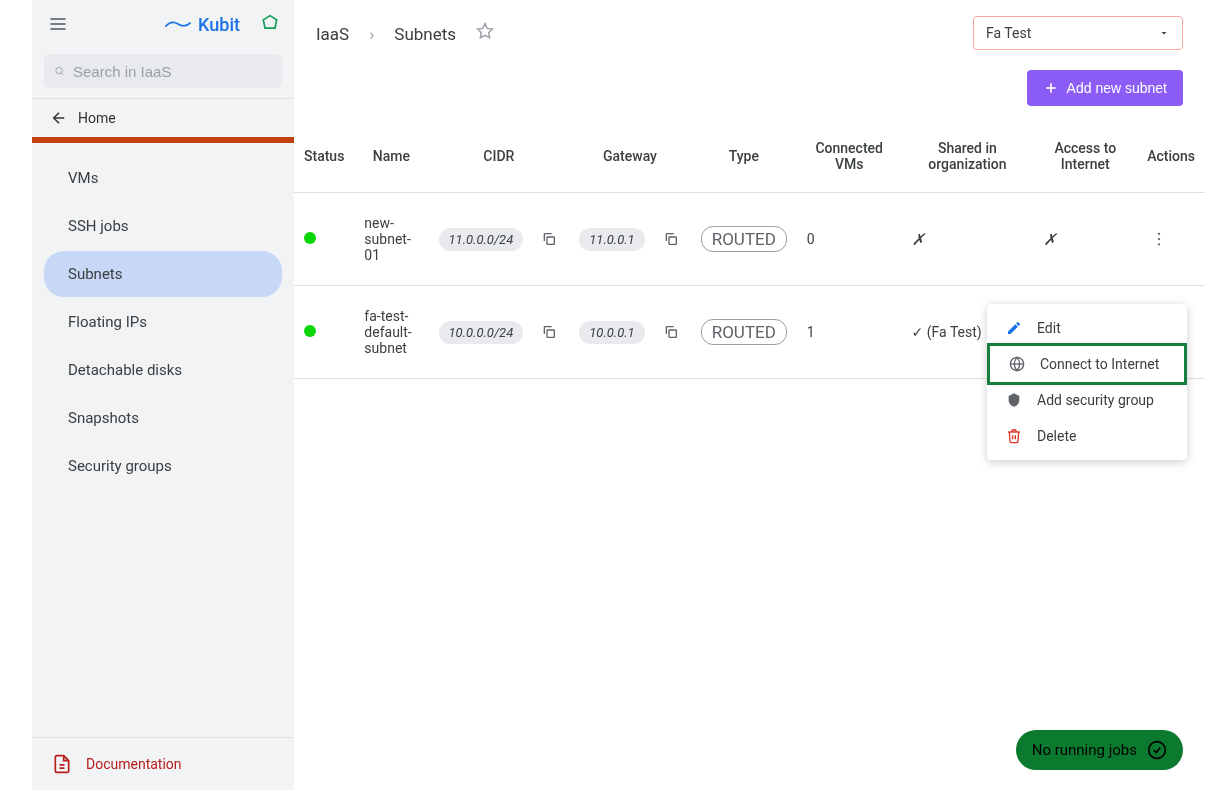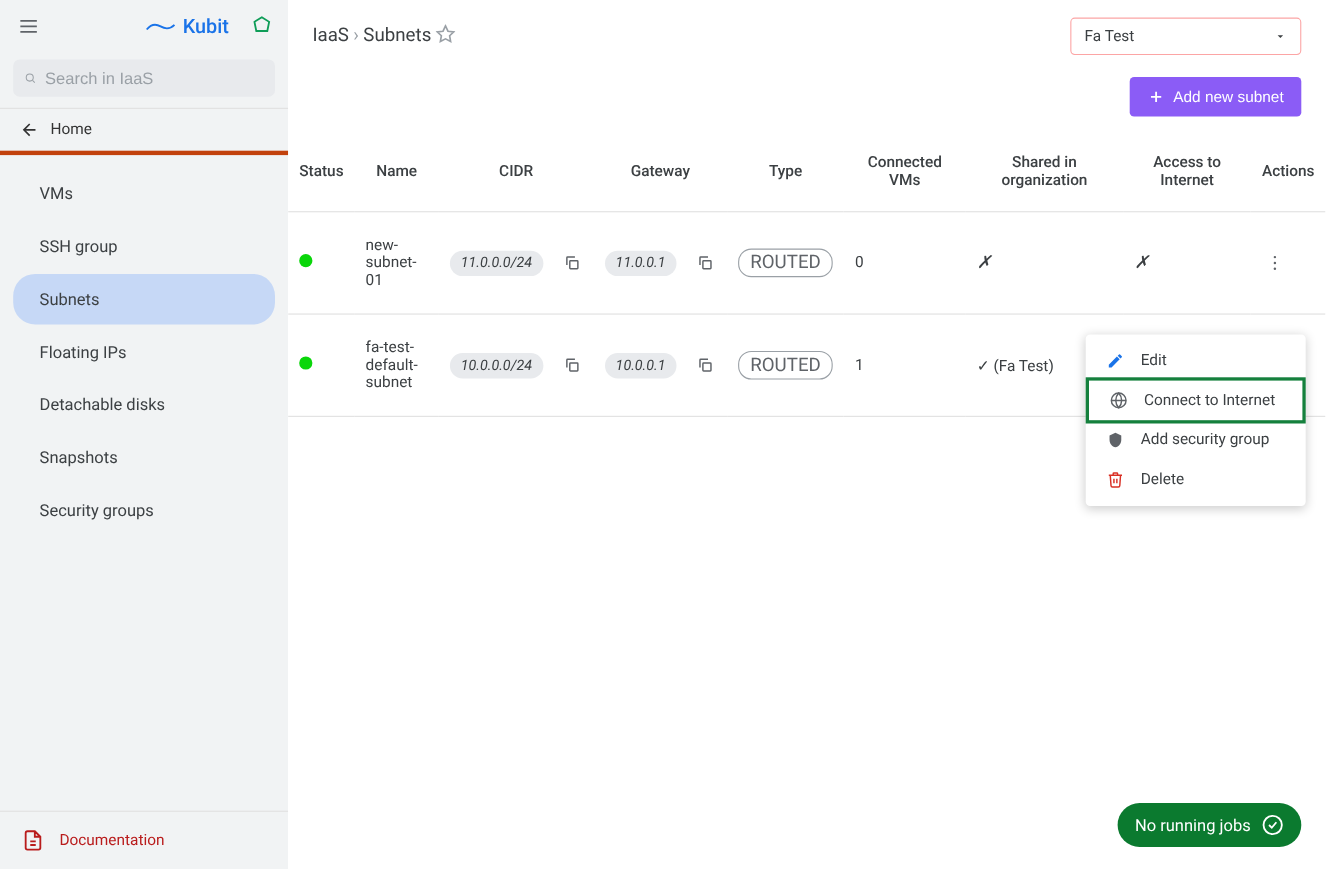--- a/index.html
+++ b/index.html
@@ -1,43 +1,43 @@
 <!DOCTYPE html>
 <html><head>
   <meta charset="utf-8">
   <style>
     * { box-sizing: border-box; margin: 0; padding: 0; }
     body { font-family: -apple-system, BlinkMacSystemFont, "Segoe UI", Roboto, Arial, sans-serif; font-size: 14px; color: #333; background: #fff; }
     
     .app { display: flex; height: 790px; width: 1205px; }
     
     
-    .sidebar { width: 262px; background: #f1f3f4; display: flex; flex-direction: column; }
+    .sidebar { width: 262px; background: #f1f3f4; display: flex; flex-direction: column; margin-left: 32px; }
     .sidebar-header { display: flex; align-items: center; padding: 12px 14px; gap: 10px; }
     .menu-btn { width: 24px; height: 24px; display: flex; align-items: center; justify-content: center; cursor: pointer; color: #5f6368; }
     .logo { display: flex; align-items: center; gap: 6px; color: #1a73e8; font-size: 18px; font-weight: 500; margin-left: auto; margin-right: 10px; }
     .logo-wave { width: 28px; height: 16px; color: #1a73e8; }
     .small-logo { width: 20px; height: 20px; color: #0f9d58; }
     
     .search-box { margin: 6px 12px 10px; background: #e8eaed; border-radius: 6px; display: flex; align-items: center; padding: 8px 10px; gap: 8px; }
     .search-box input { border: none; background: transparent; outline: none; flex: 1; font-size: 15px; color: #5f6368; }
     .search-box input::placeholder { color: #9aa0a6; }
     
-    .home-row { display: flex; align-items: center; padding: 10px 18px; gap: 10px; border-top: 1px solid #e0e0e0; border-bottom: 4px solid #c2410c; cursor: pointer; color: #333; }
+    .home-row { display: flex; align-items: center; padding: 10px 18px; gap: 10px; border-top: 1px solid #e0e0e0; border-bottom: 6px solid #c2410c; cursor: pointer; color: #333; }
     
     .nav-list { padding: 10px 0; flex: 1; }
     .nav-item { padding: 14px 24px; cursor: pointer; color: #3c4043; font-size: 15px; border-radius: 0 20px 20px 0; margin: 2px 12px 2px 12px; }
     .nav-item.active { background: #c6d8f6; border-radius: 20px; }
     
     .doc-row { display: flex; align-items: center; padding: 16px 20px; gap: 14px; border-top: 1px solid #e0e0e0; cursor: pointer; color: #b91c1c; }
     
     
     .main { flex: 1; display: flex; flex-direction: column; background: #fff; position: relative; }
     .topbar { display: flex; align-items: center; padding: 16px 22px 10px; gap: 10px; }
-    .breadcrumb { display: flex; align-items: flex-start; gap: 4px; font-size: 17px; color: #3c4043; }
+    .breadcrumb { display: flex; align-items: flex-end; gap: 20px; font-size: 17px; color: #3c4043; }
     .bc-sep { color: #9aa0a6; }
     .star { color: #9aa0a6; cursor: pointer; }
     .spacer { flex: 1; }
     .project-select { border: 1px solid #fca5a5; border-radius: 4px; padding: 8px 12px; display: flex; align-items: center; gap: 60px; cursor: pointer; min-width: 210px; justify-content: space-between; color: #3c4043;}
     
     .action-bar { display: flex; justify-content: flex-end; padding: 10px 22px 14px; }
     .primary-btn { background: #8b5cf6; color: #fff; border: none; border-radius: 4px; padding: 10px 16px; display: flex; align-items: center; gap: 8px; cursor: pointer; font-size: 14px; font-weight: 500; }
     
     
     .table-wrap { margin: 0 0 0 0; }
@@ -56,21 +56,21 @@
     
     
     .ctx-menu { position: absolute; top: 304px; right: 18px; background: #fff; border-radius: 4px; box-shadow: 0 2px 10px rgba(0,0,0,0.2); min-width: 200px; padding: 6px 0; z-index: 10; }
     .ctx-item { display: flex; align-items: center; gap: 14px; padding: 9px 18px; cursor: pointer; color: #3c4043; }
     .ctx-item.highlighted { border: 3px solid #15803d; margin: -3px 0; }
     .ctx-icon { width: 18px; height: 18px; color: #5f6368; display: flex; align-items: center; justify-content: center; }
     .ctx-icon.blue { color: #1a73e8; }
     .ctx-icon.red { color: #d93025; }
     
     
-    .jobs-pill { position: absolute; bottom: 20px; right: 22px; background: #0b7a2f; color: #ffffff; border-radius: 22px; padding: 10px 16px; display: flex; align-items: center; gap: 10px; font-size: 15px; cursor: pointer; }
+    .jobs-pill { position: absolute; bottom: 20px; right: 22px; background: #0b7a2f; color: #000000; border-radius: 22px; padding: 10px 16px; display: flex; align-items: center; gap: 10px; font-size: 15px; cursor: pointer; }
   </style>
 </head>
 <body>
 
 <div class="app">
   <aside class="sidebar">
     <div class="sidebar-header">
       <div class="menu-btn">
         <svg width="20" height="20" viewBox="0 0 24 24" fill="none" stroke="currentColor" stroke-width="2">
             <line x1="3" y1="6" x2="21" y2="6"></line>
@@ -100,21 +100,21 @@
     <div class="home-row">
       <svg width="18" height="18" viewBox="0 0 24 24" fill="none" stroke="currentColor" stroke-width="2">
           <line x1="19" y1="12" x2="5" y2="12"></line>
           <polyline points="12 19 5 12 12 5"></polyline>
         </svg>
       <span>Home</span>
     </div>
 
     <nav class="nav-list">
       <div class="nav-item"><span>VMs</span></div>
-      <div class="nav-item"><span>SSH group</span></div>
+      <div class="nav-item"><span>SSH jobs</span></div>
       <div class="nav-item active"><span>Subnets</span></div>
       <div class="nav-item"><span>Floating IPs</span></div>
       <div class="nav-item"><span>Detachable disks</span></div>
       <div class="nav-item"><span>Snapshots</span></div>
       <div class="nav-item"><span>Security groups</span></div>
     </nav>
 
     <div class="doc-row">
       <svg width="20" height="20" viewBox="0 0 24 24" fill="currentColor">
           <path d="M14 2H6a2 2 0 0 0-2 2v16a2 2 0 0 0 2 2h12a2 2 0 0 0 2-2V8l-6-6z M14 2v6h6 M9 13h6 M9 17h6" fill="none" stroke="currentColor" stroke-width="2"></path>

